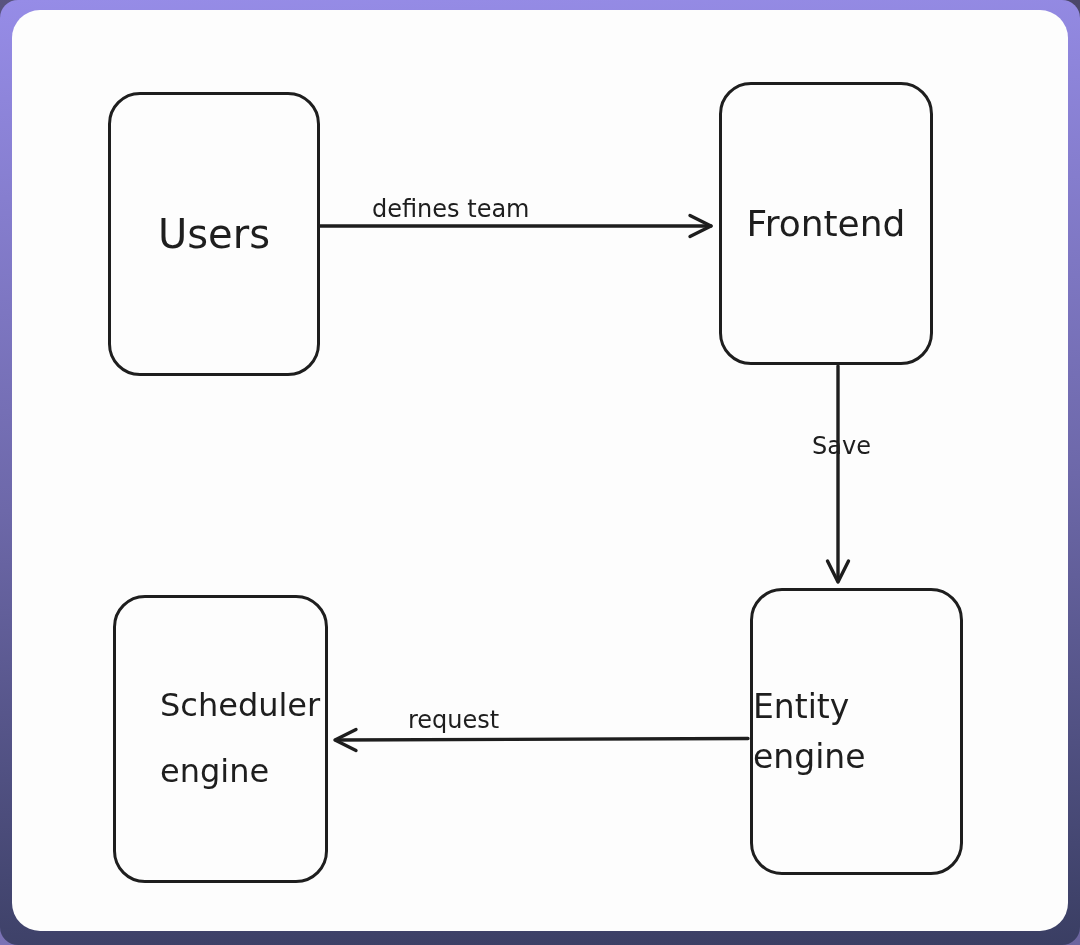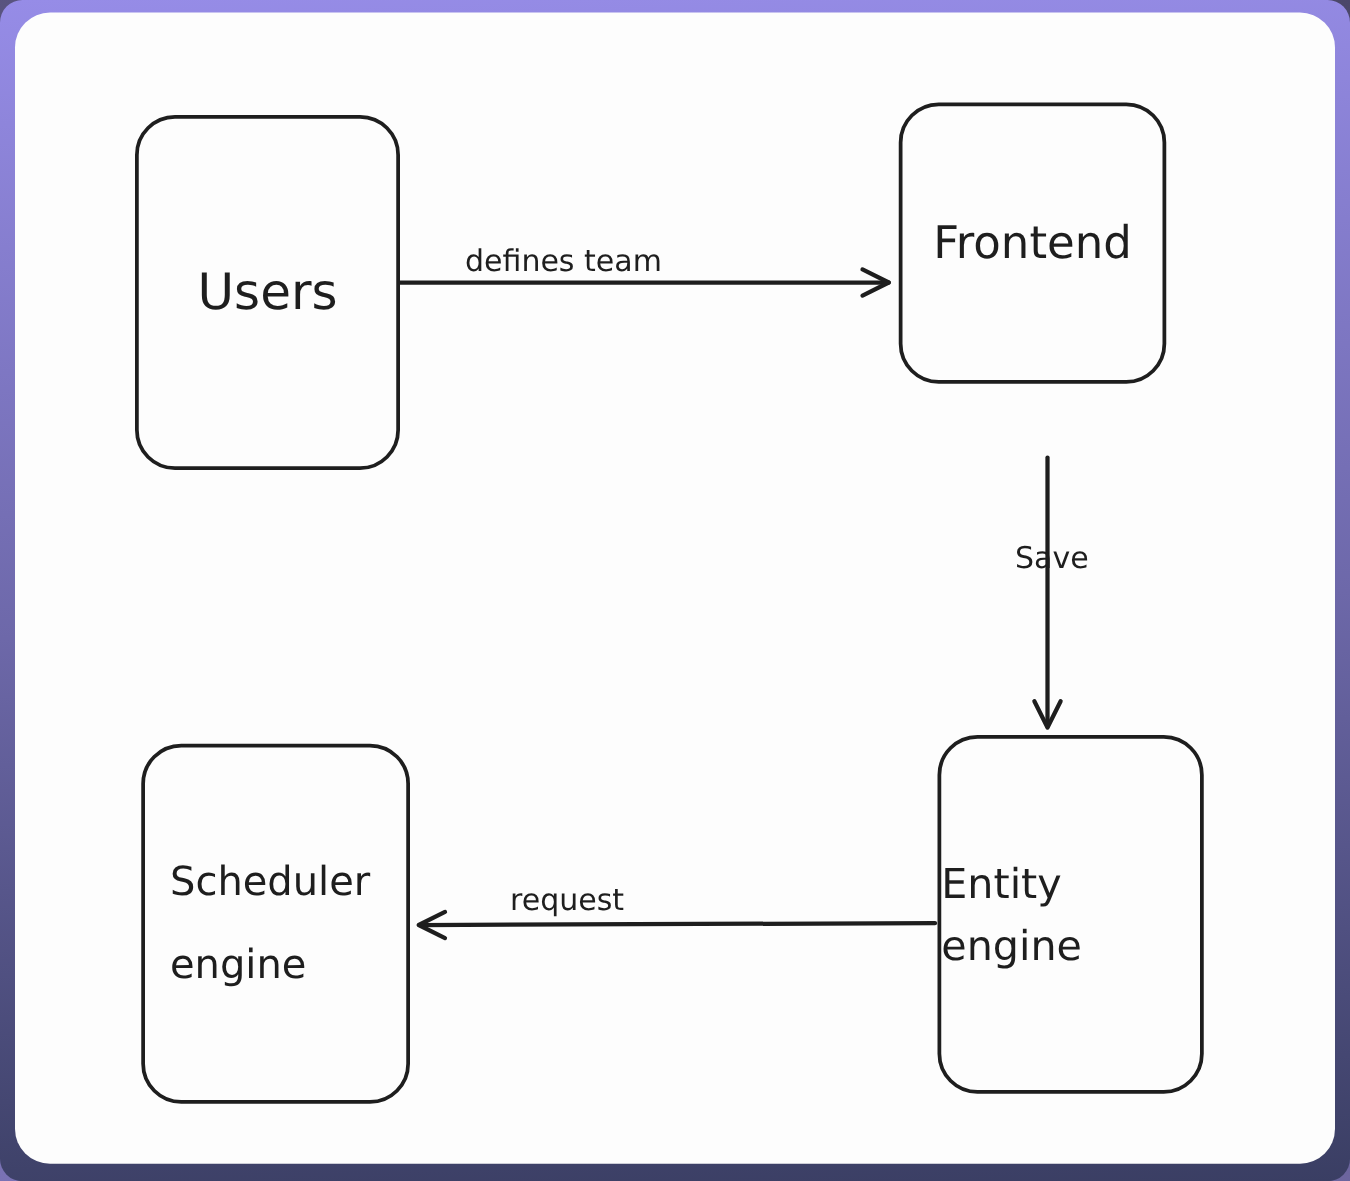--- a/index.html
+++ b/index.html
@@ -41,23 +41,23 @@
     border-radius: 32px;
     background: #fdfdfd;
     color: #1e1e1e;
     display: flex;
     flex-direction: column;
     justify-content: center;
     box-sizing: border-box;
   }
   .node .line { white-space: nowrap; }
   .node-users   { left: 108px; top: 92px;  width: 212px; height: 284px; font-size: 40px; align-items: center; }
-  .node-frontend{ left: 719px; top: 82px;  width: 214px; height: 225px; font-size: 36px; align-items: center; }
+  .node-frontend{ left: 719px; top: 82px;  width: 214px; height: 283px; font-size: 36px; align-items: center; }
   .node-entity  { left: 750px; top: 588px; width: 213px; height: 287px; font-size: 33px; align-items: flex-start; line-height: 1.5; }
-  .node-sched   { left: 113px; top: 595px; width: 215px; height: 288px; font-size: 32px; align-items: flex-start; padding-left: 20px; line-height: 1.55; gap: 16px; }
+  .node-sched   { left: 113px; top: 595px; width: 215px; height: 288px; font-size: 32px; align-items: flex-start; padding-left: 44px; line-height: 1.55; gap: 16px; }
   .edge-label {
     position: absolute;
     color: #1e1e1e;
     font-size: 24px;
     line-height: 34px;
     white-space: nowrap;
   }
   .edge-label-1 { left: 372px; top: 192px; }
   .edge-label-2 { left: 812px; top: 428px; line-height: 36px; }
   .edge-label-3 { left: 408px; top: 699px; line-height: 42px; }

